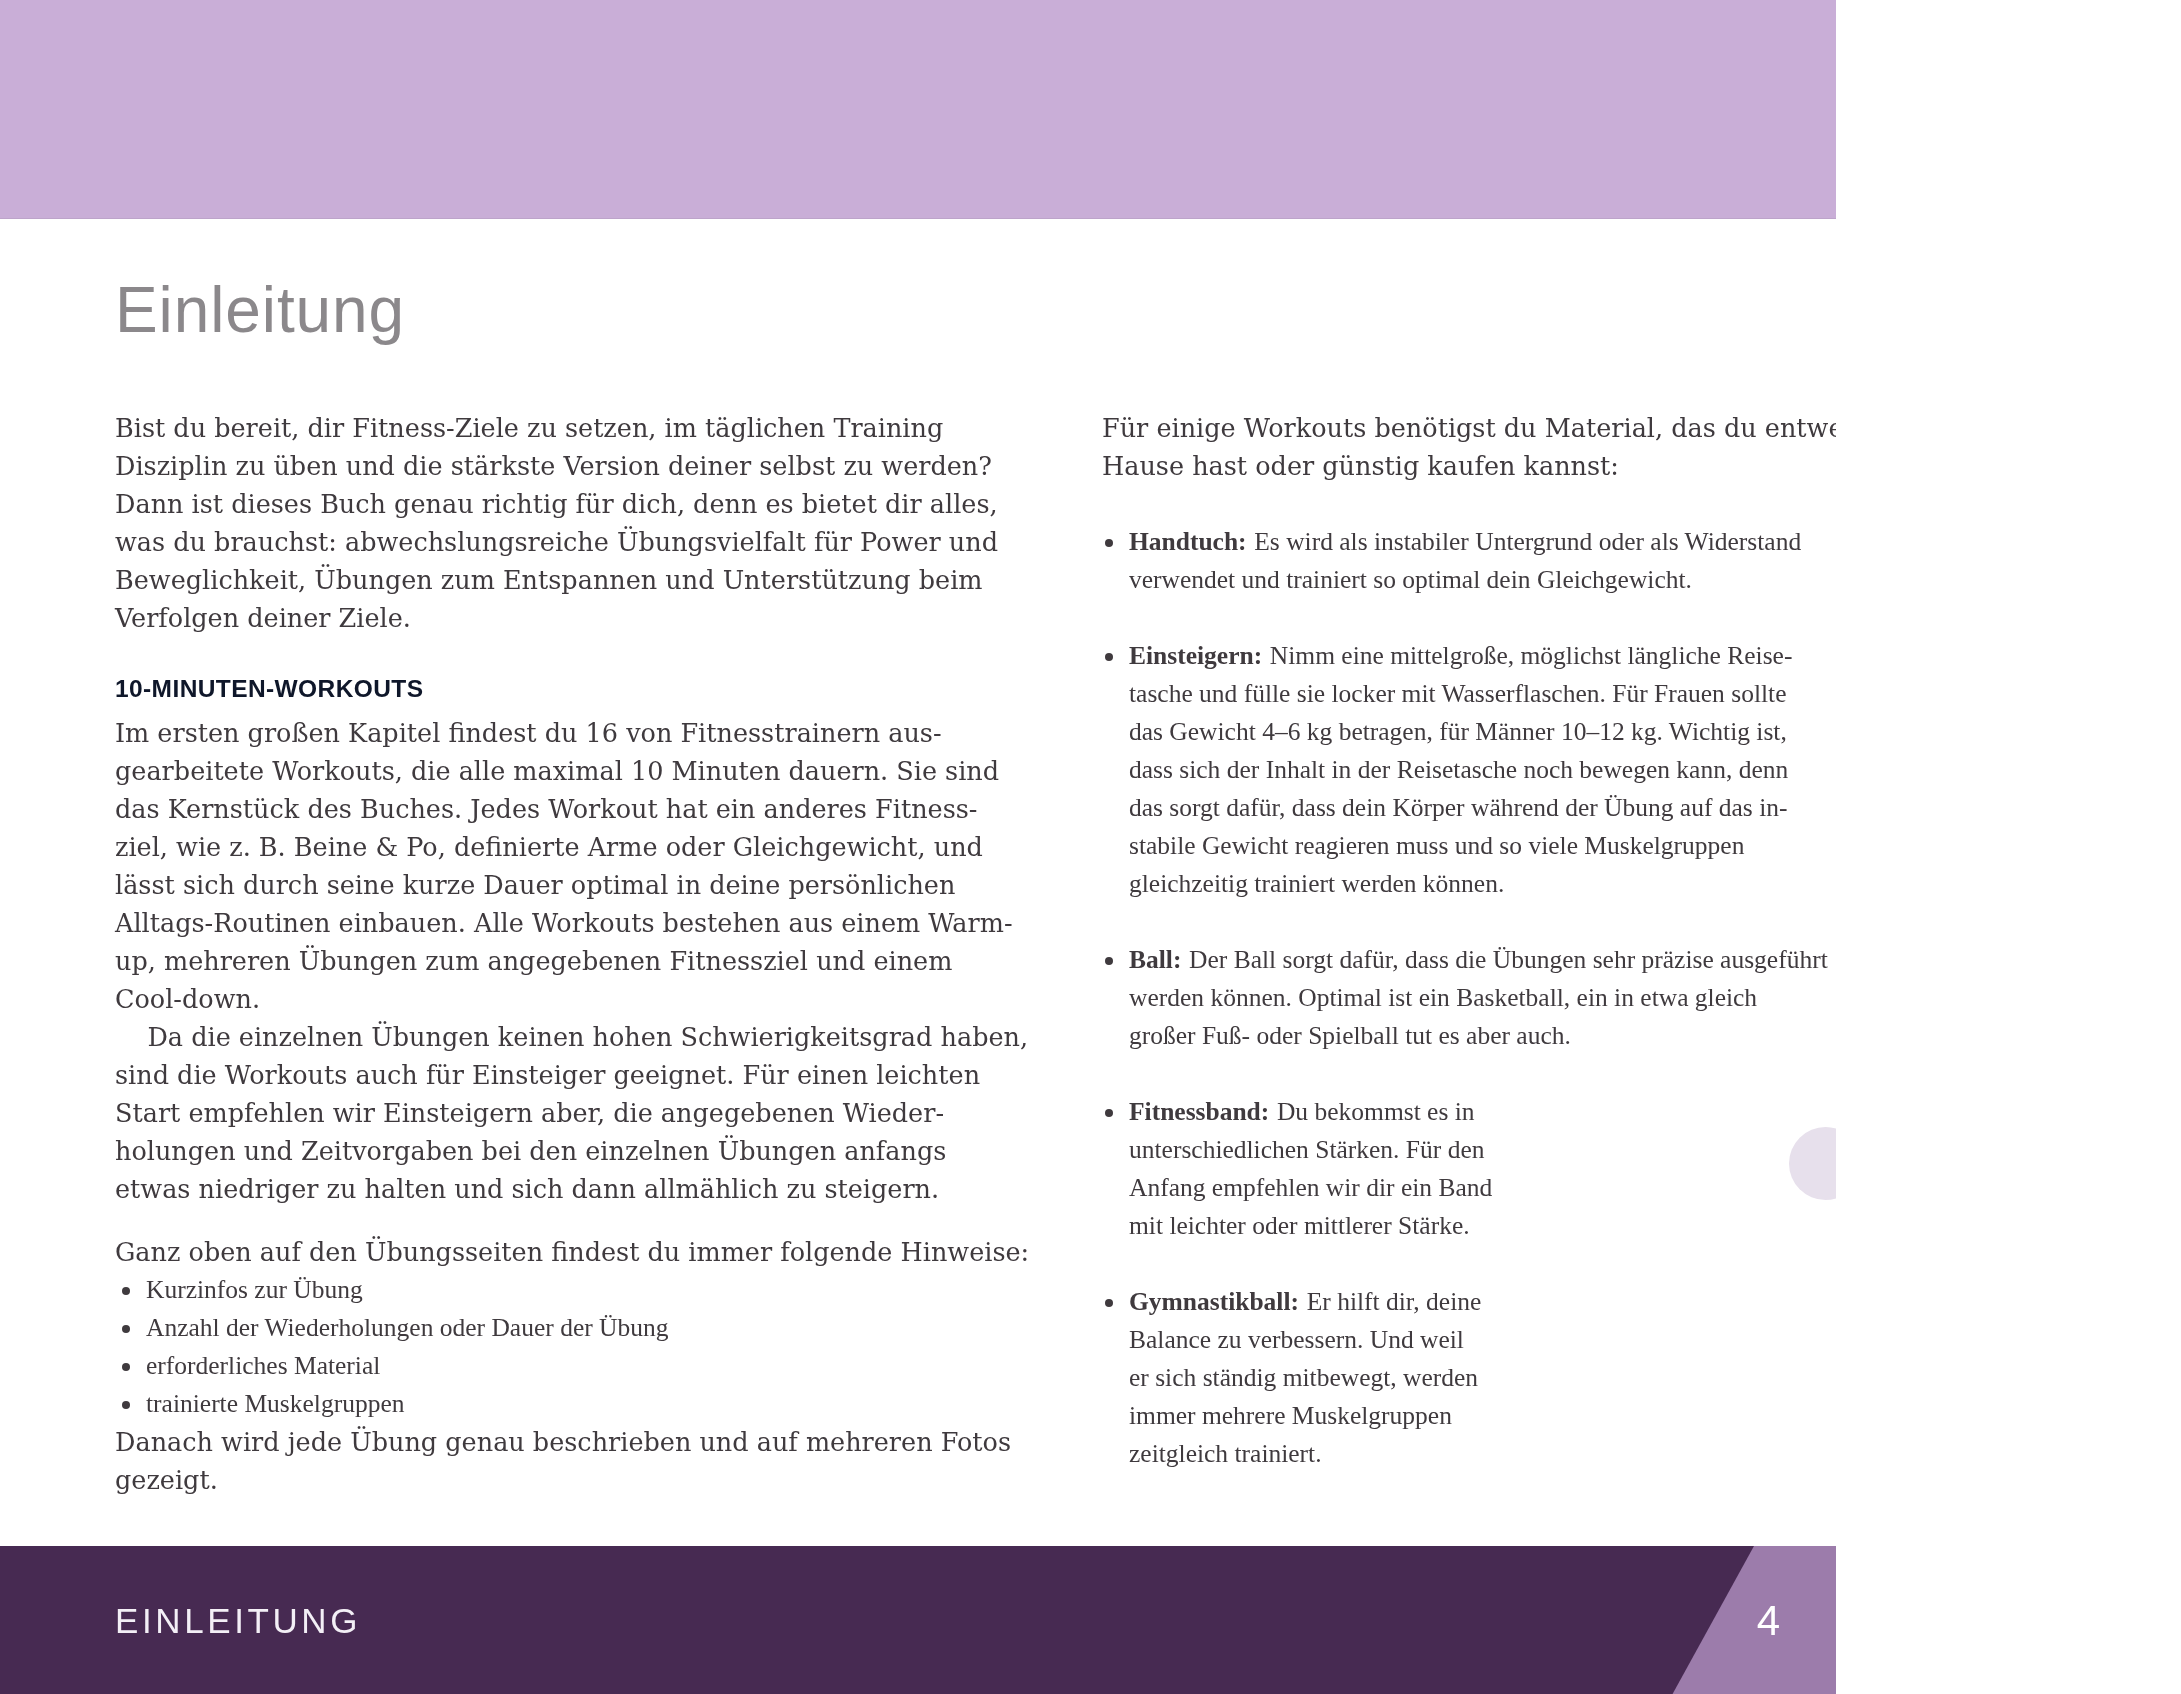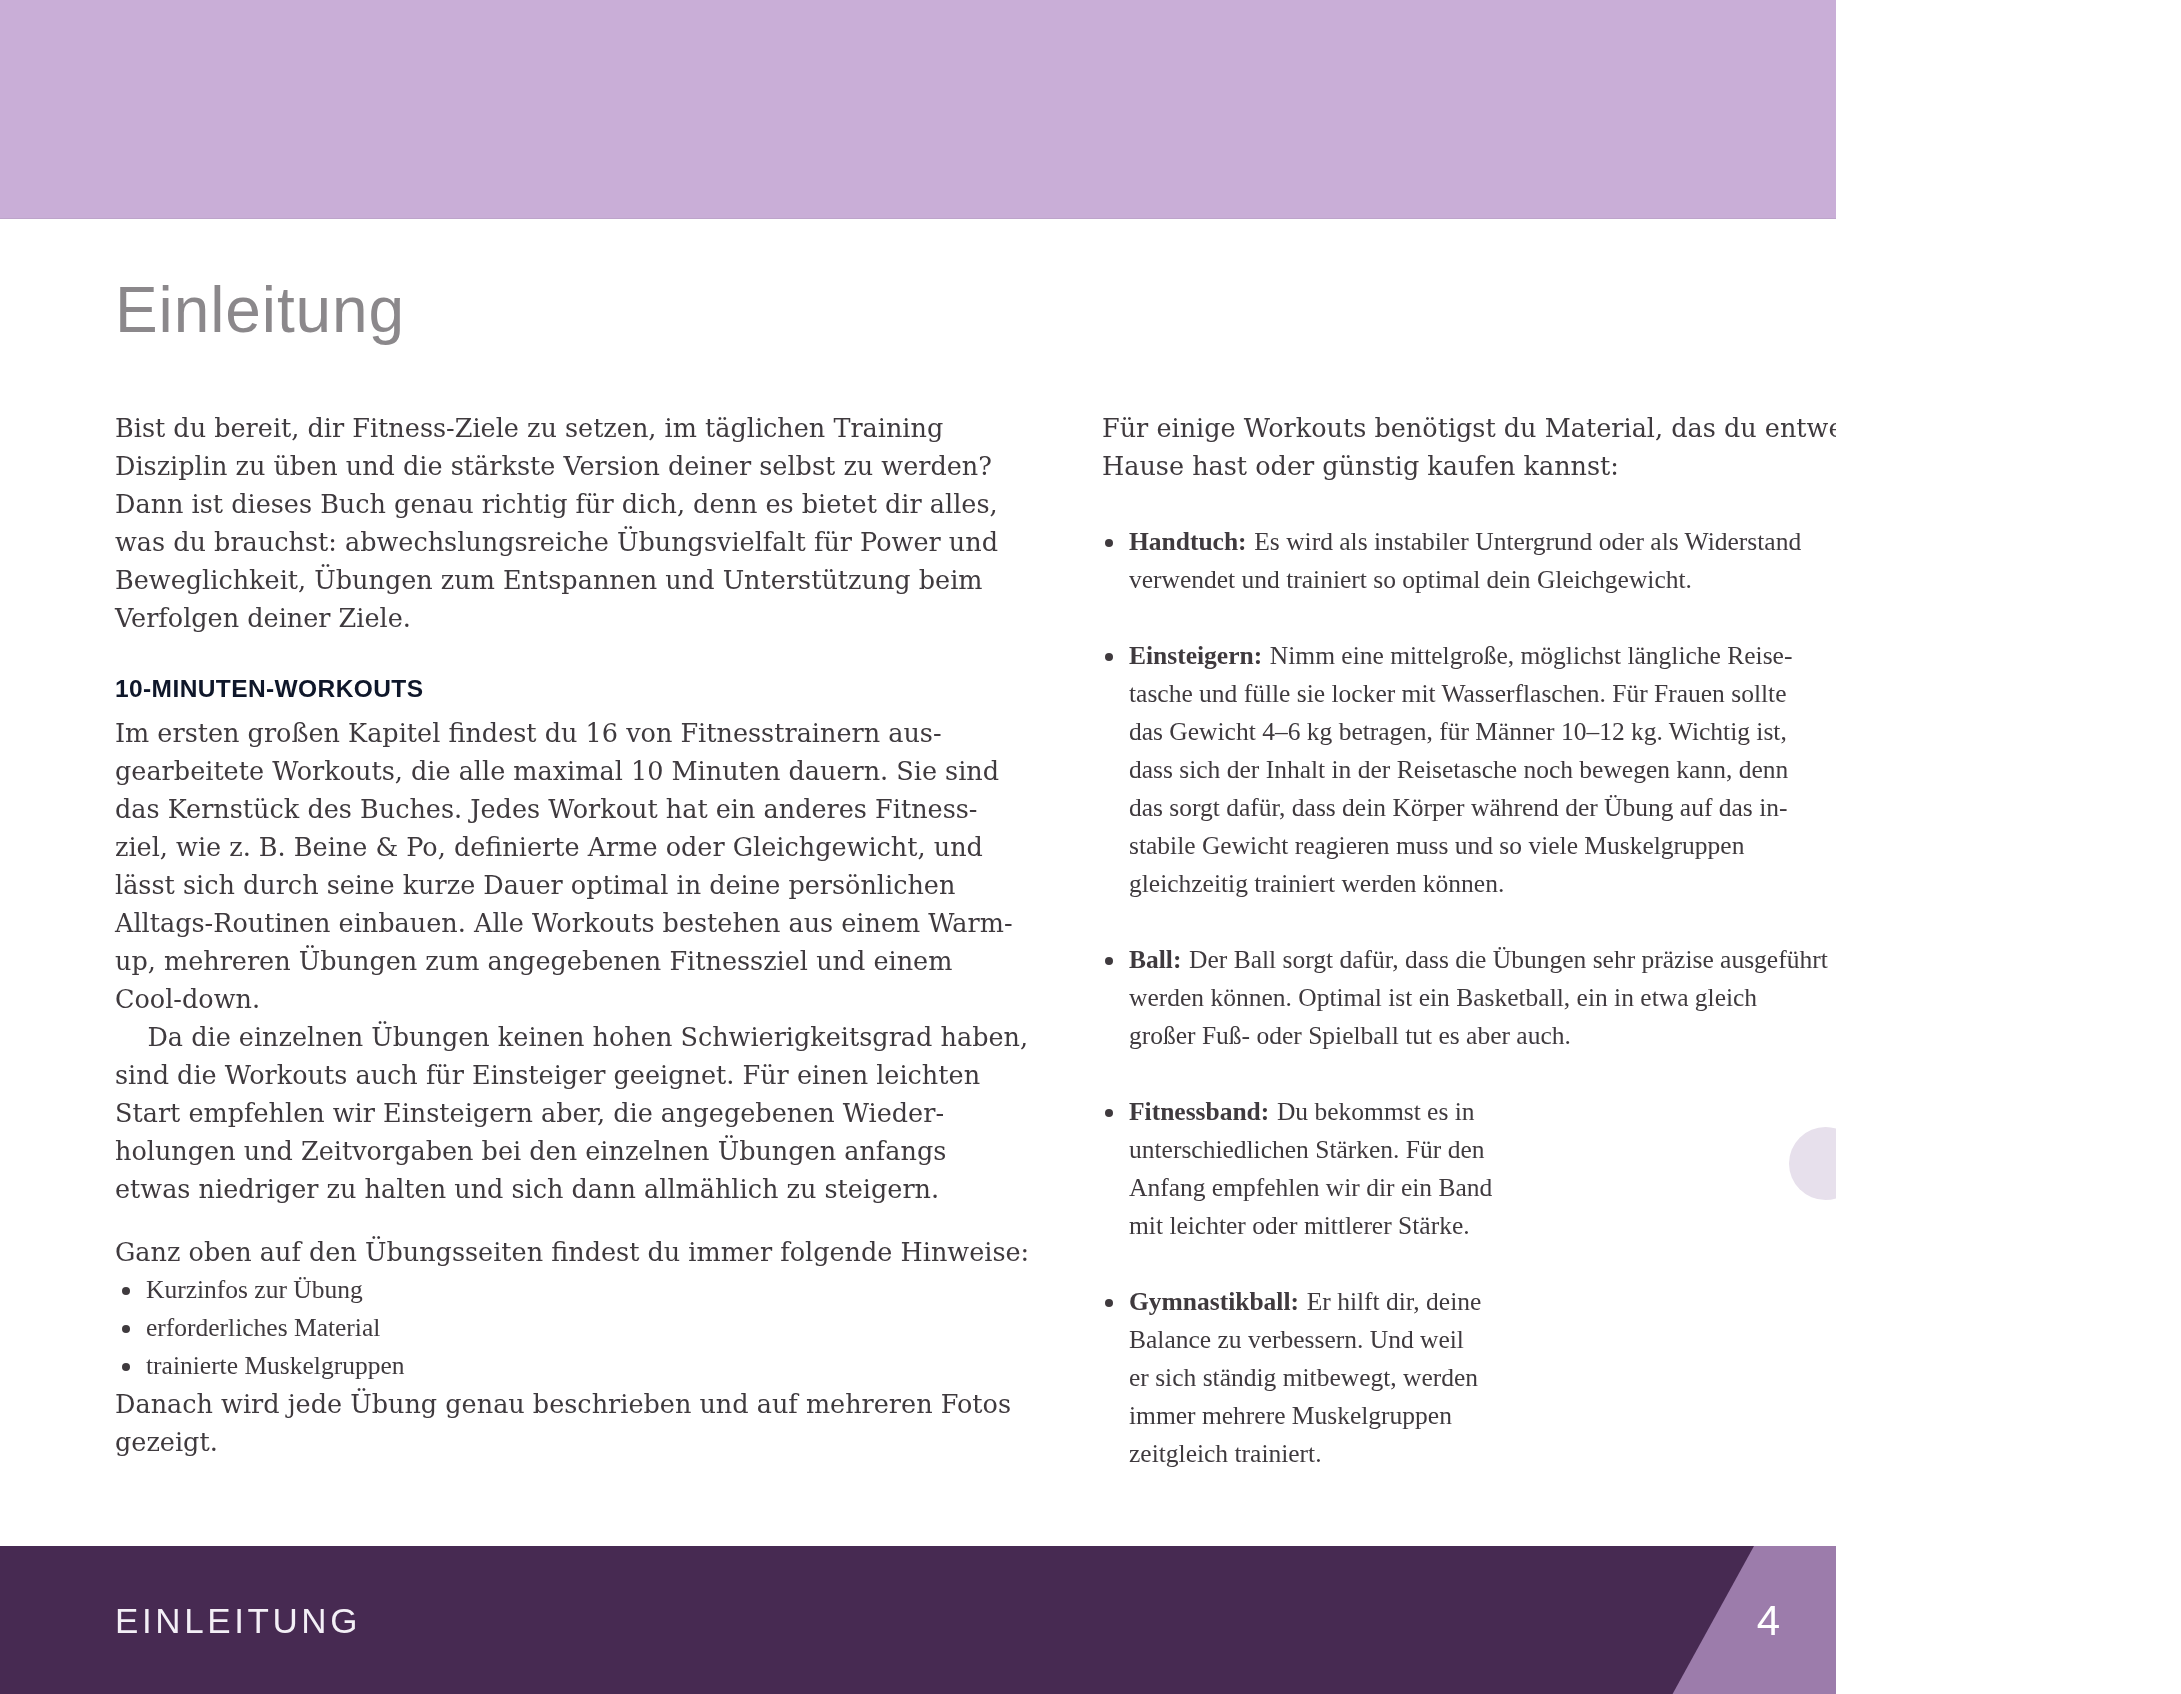--- a/index.html
+++ b/index.html
@@ -162,20 +162,24 @@
 
     <p class="para">Ganz oben auf den Übungsseiten findest du immer folgende Hinweise:</p>
 
     <ul class="bullets">
       <li>
         <span class="dot"></span>
         <span>Kurzinfos zur Übung</span>
       </li>
       <li>
         <span class="dot"></span>
+        <span>Anzahl der Wiederholungen oder Dauer der Übung</span>
+      </li>
+      <li>
+        <span class="dot"></span>
         <span>erforderliches Material</span>
       </li>
       <li>
         <span class="dot"></span>
         <span>trainierte Muskelgruppen</span>
       </li>
     </ul>
 
     <p class="para">Danach wird jede Übung genau beschrieben und auf mehreren Fotos
 gezeigt.</p>

